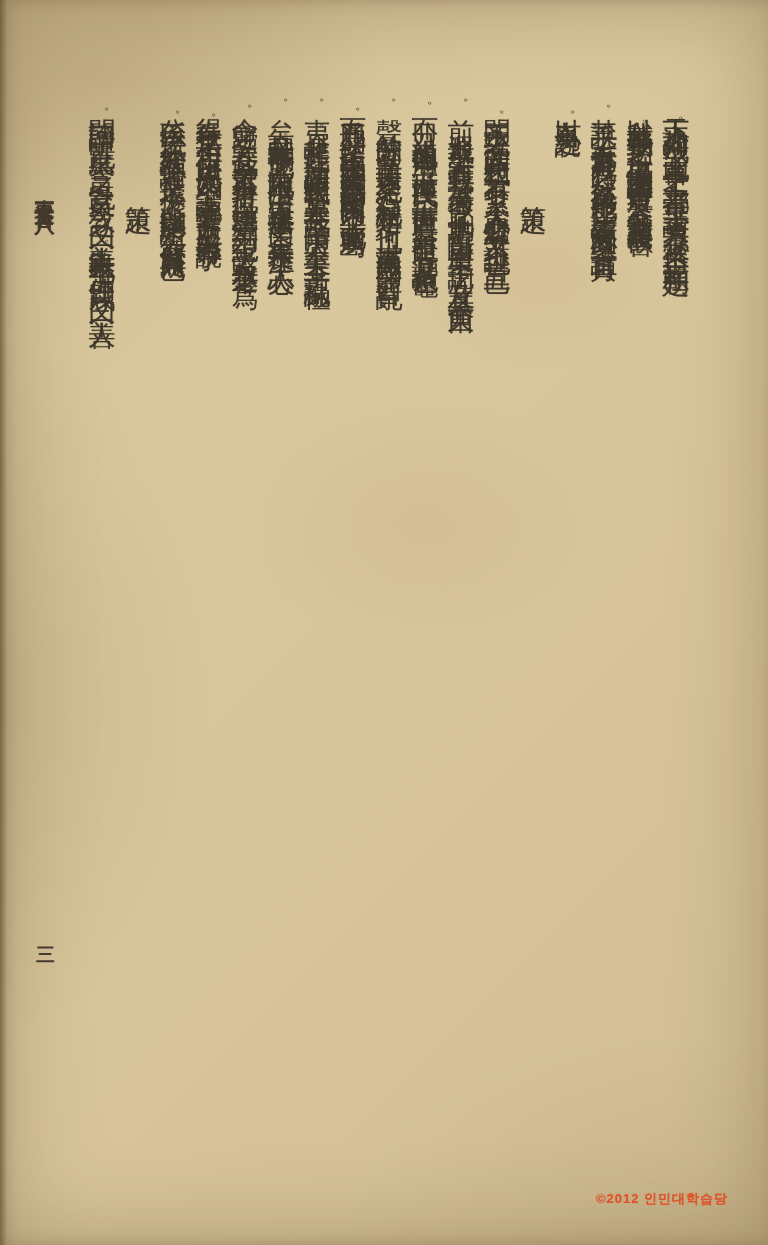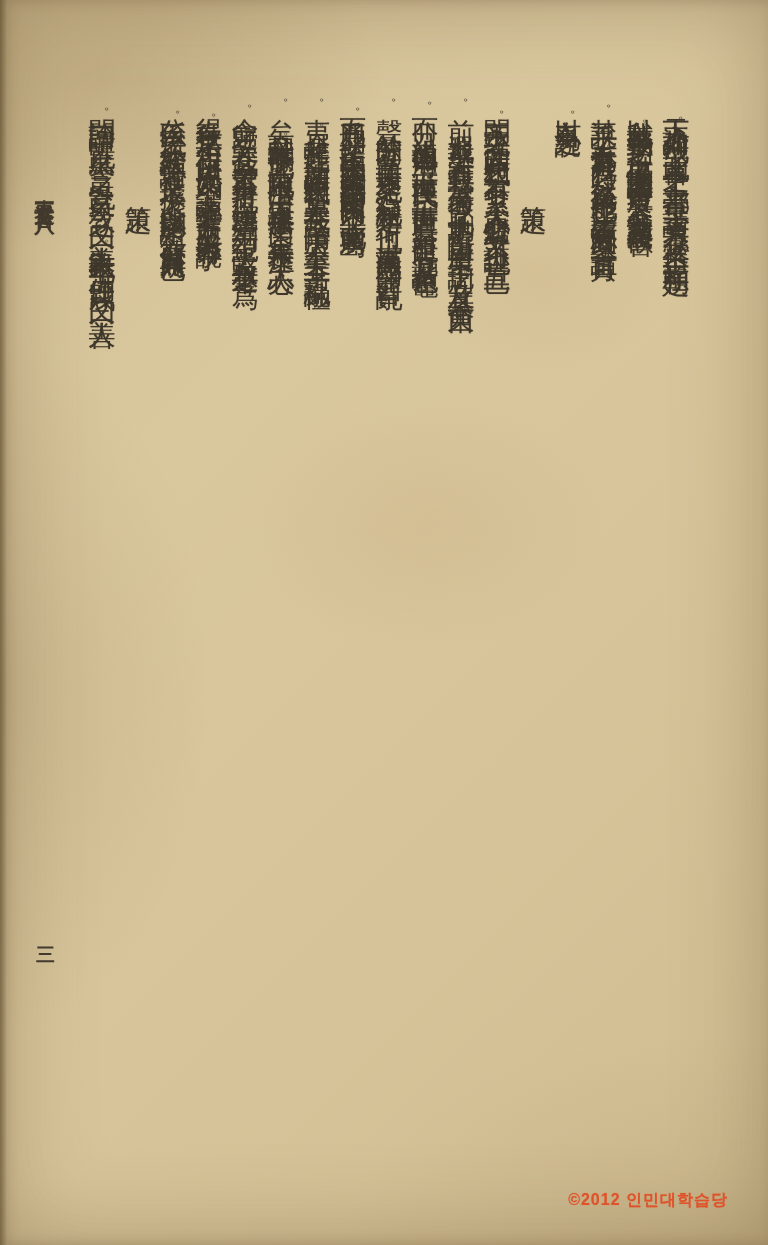--- a/index.html
+++ b/index.html
@@ -46,21 +46,21 @@
     font-size:20px;line-height:30px;letter-spacing:3px;
     color:#423a2d;font-weight:bold;
     text-shadow:0 0 1px rgba(62,55,43,0.3);
   }
   .page-number{
     position:absolute;left:36px;top:942px;
     font-size:19px;color:#423a2d;font-weight:bold;
   }
   .watermark{
     position:absolute;right:40px;top:1190px;
-    font-size:16px;font-weight:bold;
+    font-size:13px;font-weight:bold;
     letter-spacing:1px;
     color:#e0522a;
     text-shadow:0 0 1px rgba(224,82,42,0.5);
     font-family:"Liberation Sans","DejaVu Sans",sans-serif;
   }
 </style>
 </head>
 <body>
 
 <div class="page">

